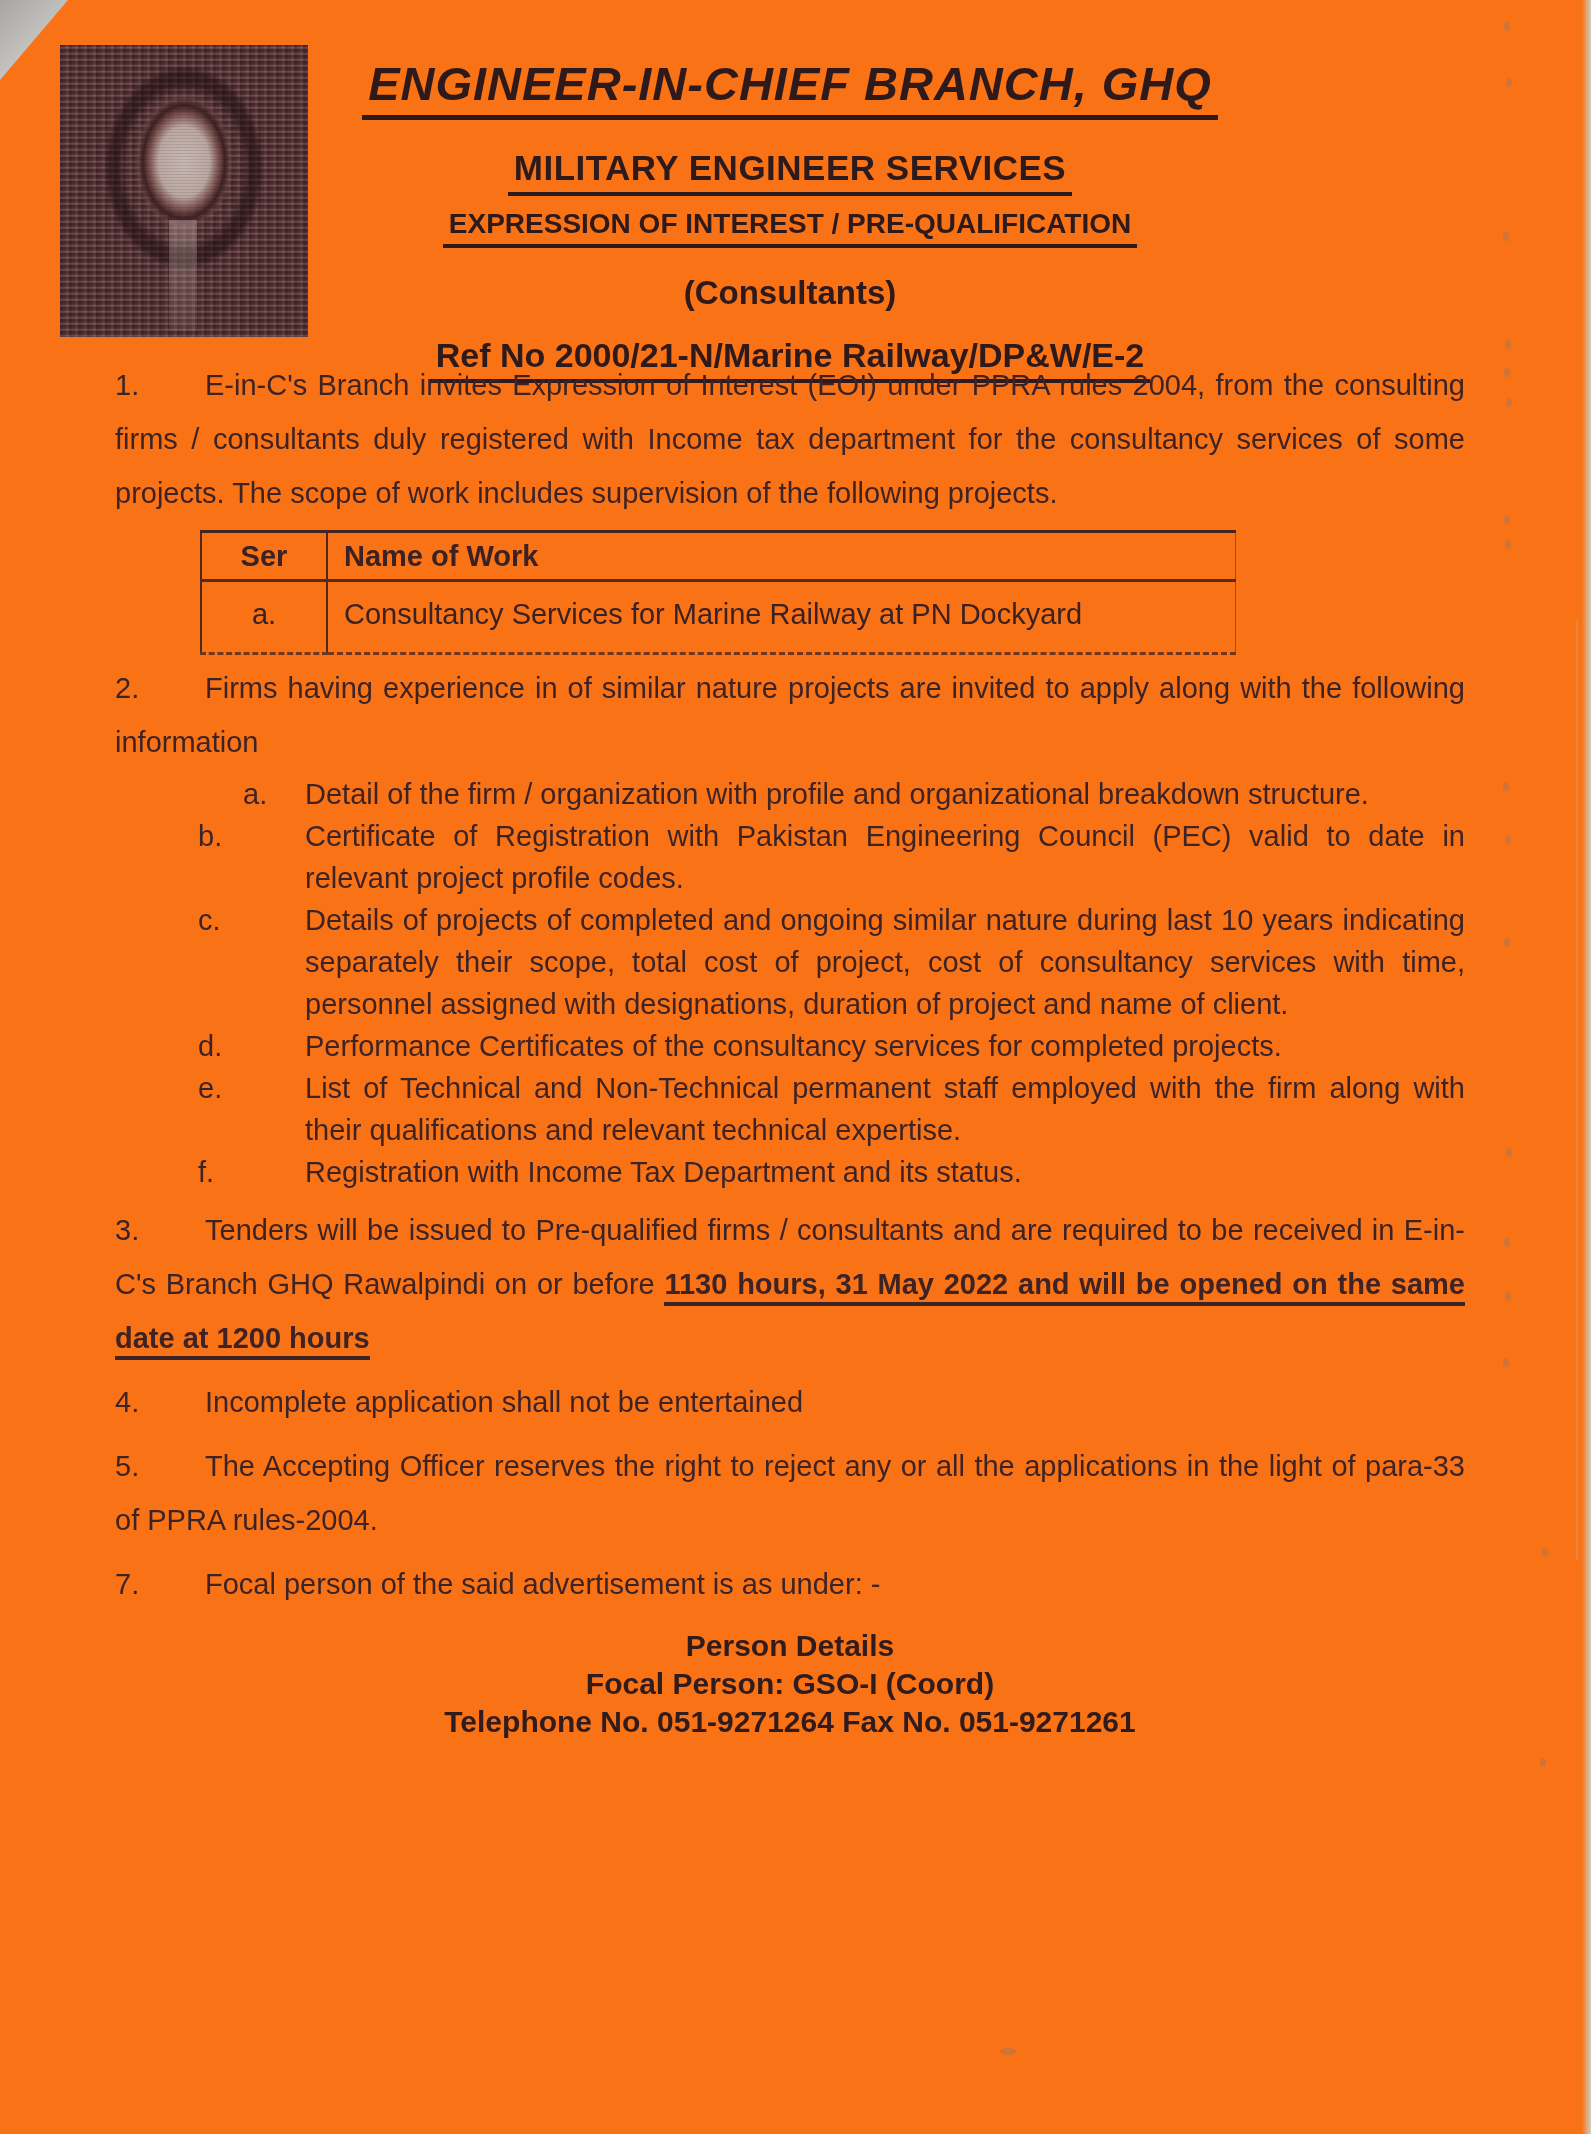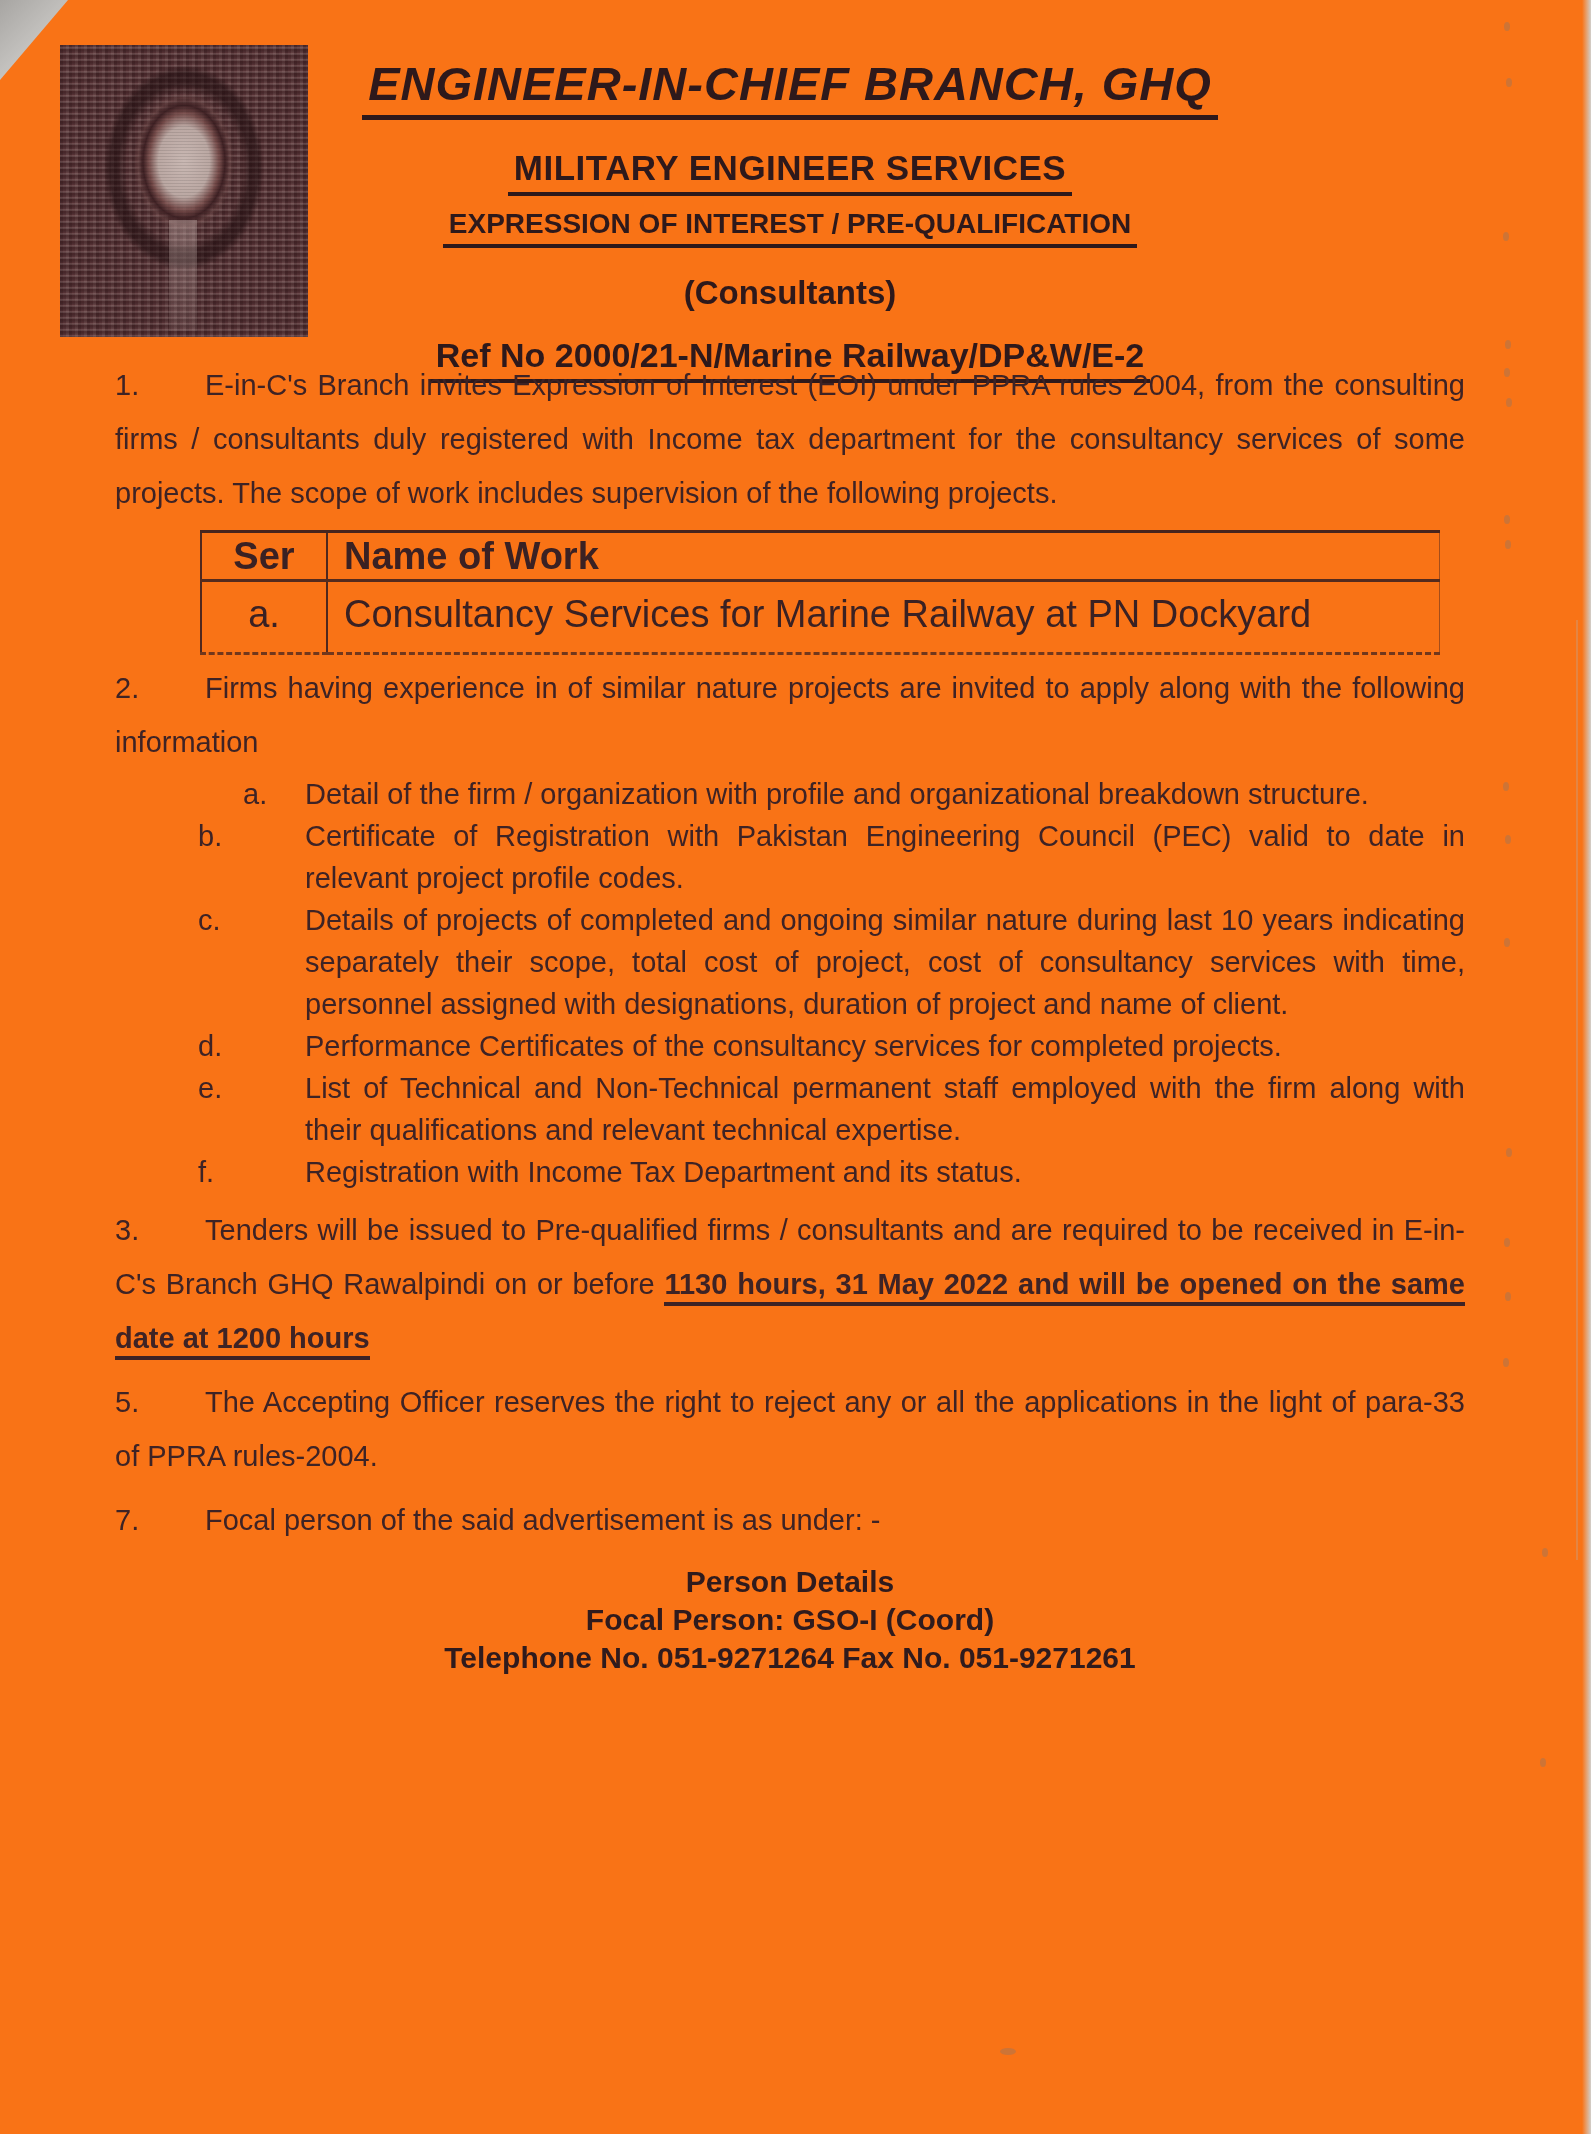--- a/index.html
+++ b/index.html
@@ -47,22 +47,22 @@
   .num-para:first-child{margin-top:0;}
   .pnum{display:inline-block;width:90px;}
   .sub-item{display:flex;margin-left:83px;line-height:42px;}
   .sub-item.first{margin-top:4px;}
   .slet{flex:0 0 107px;box-sizing:border-box;}
   .slet.ind{padding-left:45px;}
   .sbody{flex:1;text-align:justify;}
   .seg-b{font-weight:bold;}
   .seg-u{border-bottom:4px solid currentColor;padding-bottom:2px;}
   
-  .work-table{border-collapse:collapse;margin:10px 0 6px 85px;width:1240px;
-    font-size:38px;line-height:40px;color:#3A2123;}
+  .work-table{border-collapse:collapse;margin:10px 0 6px 85px;width:1036px;
+    font-size:29px;line-height:40px;color:#3A2123;}
   .work-table th,.work-table td{border:2px solid rgba(55,30,32,.88);}
   .work-table thead th{border-top:3px solid rgba(55,30,32,.92);border-bottom:3px solid rgba(55,30,32,.85);
     padding:3px 16px;text-align:left;font-weight:bold;}
   .work-table tbody td{border-bottom:3px dashed rgba(55,30,32,.7);padding:12px 16px 18px 16px;}
   .col-ser{width:92px;text-align:center !important;}
   .work-table td.col-ser{text-align:center;}
   .work-table .col-name{border-right:1px solid rgba(60,30,32,.45);}
   
   .contact{margin-top:16px;text-align:center;font-weight:bold;font-size:30px;line-height:38px;color:#301B1D;text-align-last:center;}
   
@@ -139,20 +139,21 @@
         </div>
         <div class="sub-item">
           <span class="slet">e.</span>
           <span class="sbody"><span class="">List of Technical and Non-Technical permanent staff employed with the firm along with their qualifications and relevant technical expertise.</span></span>
         </div>
         <div class="sub-item">
           <span class="slet">f.</span>
           <span class="sbody"><span class="">Registration with Income Tax Department and its status.</span></span>
         </div>
         <div class="num-para"><span class="pnum">3.</span><span class="">Tenders will be issued to Pre-qualified firms / consultants and are required to be received in E-in-C's Branch GHQ Rawalpindi on or before </span><span class="seg-b seg-u">1130 hours, 31 May 2022 and will be opened on the same date at 1200 hours</span></div>
+        <div class="num-para"><span class="pnum">4.</span><span class="">Incomplete application shall not be entertained</span></div>
         <div class="num-para"><span class="pnum">5.</span><span class="">The Accepting Officer reserves the right to reject any or all the applications in the light of para-33 of PPRA rules-2004.</span></div>
         <div class="num-para"><span class="pnum">7.</span><span class="">Focal person of the said advertisement is as under: -</span></div>
       </div>
 
     <div class="contact">
       <div>Person Details</div>
       <div>Focal Person: GSO-I (Coord)</div>
       <div>Telephone No. 051-9271264 Fax No. 051-9271261</div>
     </div>
 

